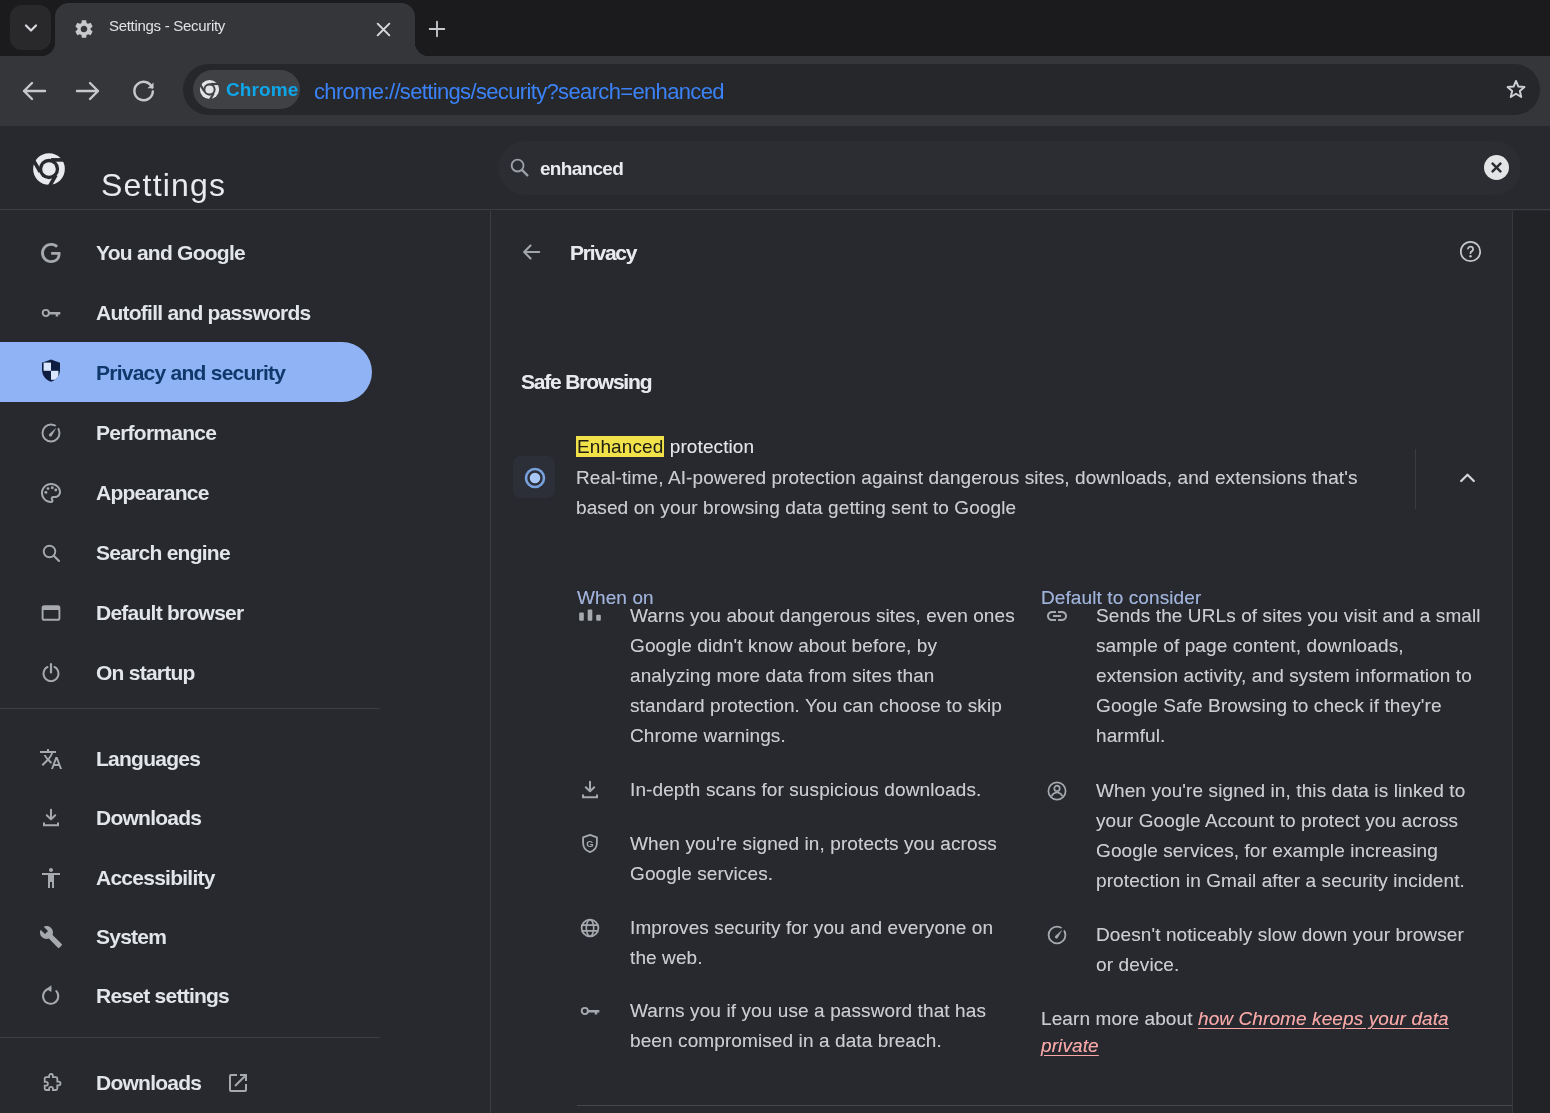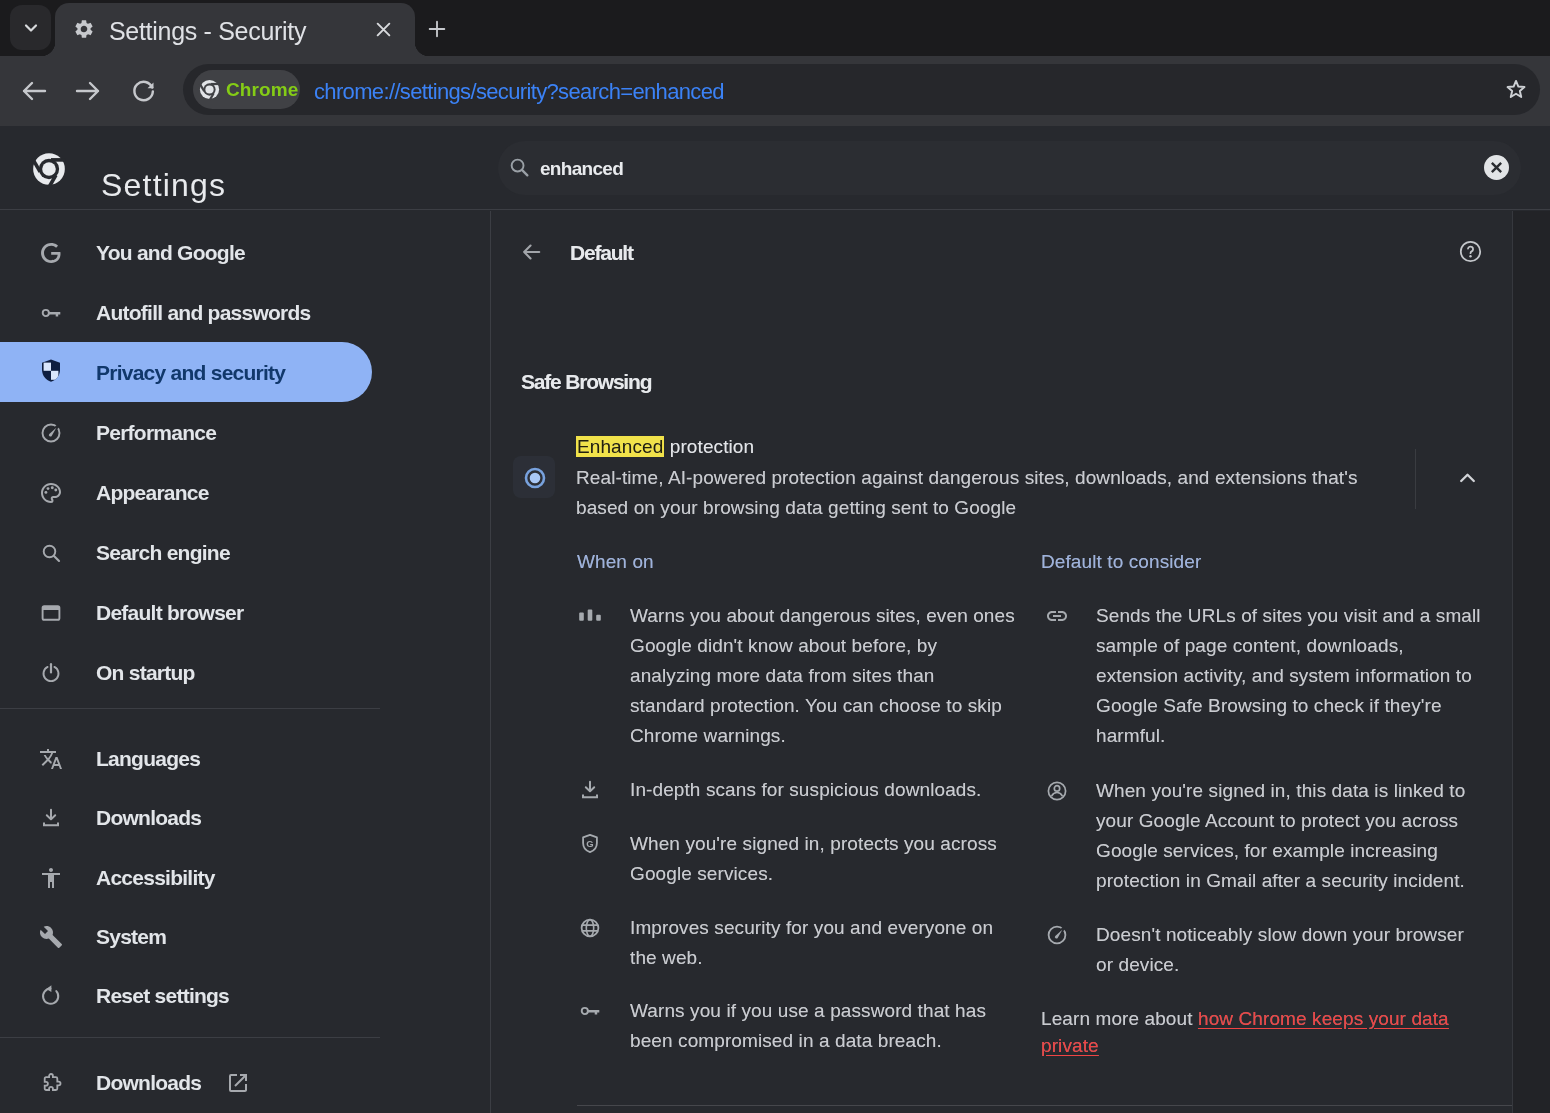--- a/index.html
+++ b/index.html
@@ -4,38 +4,38 @@
 <style>
   * { margin:0; padding:0; box-sizing:border-box; }
   html,body { width:1550px; height:1113px; overflow:hidden; }
   body { font-family:"Liberation Sans", sans-serif; background:#27292e; position:relative; }
   .abs { position:absolute; }
   svg { display:block; position:absolute; }
   .mitem { left:96px; font-size:21px; line-height:24px; font-weight:bold; color:#e2e5e9; letter-spacing:-0.75px; }
   .sdiv { left:0; width:380px; height:1px; background:#3c3e44; }
   .mt { position:absolute; font-size:19px; line-height:30px; color:#c9cbd0; letter-spacing:0.1px; text-shadow:0 0 0.6px rgba(201,203,208,0.5); }
   .hd { font-weight:bold; color:#e7e9ec; }
-  .ch { color:#9db2dd; }
-  .lk { color:#ef4444; text-decoration:underline; text-underline-offset:3px; }
+  .ch { color:#9db2dd;margin-top:36px; }
+  .lk { color:#fca5a5; text-decoration:underline; text-underline-offset:3px;font-style:italic; }
 </style>
 </head>
 <body>
 
 <div class="abs" style="left:0;top:0;width:1550px;height:56px;background:#1b1b1d"></div>
 <div class="abs" style="left:41px;top:42px;width:14px;height:14px;background:radial-gradient(circle at 0 0, #1b1b1d 14px, #35363a 14.5px)"></div>
 <div class="abs" style="left:415px;top:42px;width:14px;height:14px;background:radial-gradient(circle at 100% 0, #1b1b1d 14px, #35363a 14.5px)"></div>
 <div class="abs" style="left:10px;top:5px;width:41px;height:45px;border-radius:12px;background:#29292c"></div>
 <svg style="left:23px;top:20px" width="16" height="16" viewBox="0 0 16 16">
     <path d="M3 5.5l5 5 5-5" stroke="#d8dadd" stroke-width="2.2" fill="none" stroke-linecap="round" stroke-linejoin="round"></path>
   </svg>
 <div class="abs" style="left:55px;top:3px;width:360px;height:53px;background:#35363a;border-radius:14px 14px 0 0"></div>
 <svg style="left:73px;top:18px" width="22" height="22" viewBox="0 0 24 24">
     <path fill="#c7c9cd" d="M19.14 12.94c.04-.3.06-.61.06-.94 0-.32-.02-.64-.07-.94l2.03-1.58a.49.49 0 0 0 .12-.61l-1.92-3.32a.49.49 0 0 0-.59-.22l-2.39.96c-.5-.38-1.03-.7-1.62-.94l-.36-2.54a.484.484 0 0 0-.48-.41h-3.84c-.24 0-.43.17-.47.41l-.36 2.54c-.59.24-1.13.57-1.62.94l-2.39-.96a.466.466 0 0 0-.59.22L2.74 8.87c-.12.21-.08.47.12.61l2.03 1.58c-.05.3-.09.63-.09.94s.02.64.07.94l-2.03 1.58a.49.49 0 0 0-.12.61l1.92 3.32c.12.22.37.29.59.22l2.39-.96c.5.38 1.03.7 1.62.94l.36 2.54c.05.24.24.41.48.41h3.84c.24 0 .44-.17.47-.41l.36-2.54c.59-.24 1.13-.56 1.62-.94l2.39.96c.22.08.47 0 .59-.22l1.92-3.32a.49.49 0 0 0-.12-.61l-2.01-1.58zM12 15.6A3.6 3.6 0 0 1 8.4 12c0-1.98 1.62-3.6 3.6-3.6s3.62 1.62 3.6 3.6-1.62 3.6-3.6 3.6z"></path>
   </svg>
-<div class="abs" style="left:109px;top:17px;font-size:25px;color:#dfe1e5;letter-spacing:-0.3px">Settings - Security</div>
+<div class="abs" style="left:109px;top:17px;font-size:15px;color:#dfe1e5;letter-spacing:-0.3px">Settings - Security</div>
 <svg style="left:375px;top:21px" width="17" height="17" viewBox="0 0 16 16">
     <path d="M2.5 2.5l11 11M13.5 2.5l-11 11" stroke="#d8dadd" stroke-width="1.8" fill="none" stroke-linecap="round"></path>
   </svg>
 <svg style="left:426px;top:18px" width="22" height="22" viewBox="0 0 24 24">
     <path d="M12 4v16M4 12h16" stroke="#c7c9cd" stroke-width="2" fill="none" stroke-linecap="round"></path>
   </svg>
 
 <div class="abs" style="left:0;top:56px;width:1550px;height:70px;background:#35363a"></div>
 <svg style="left:20px;top:78px" width="28" height="26" viewBox="0 0 28 26">
     <path d="M25 13H4M12 5l-8 8 8 8" stroke="#c6c8cc" stroke-width="2.4" fill="none" stroke-linecap="round" stroke-linejoin="round"></path>
@@ -52,21 +52,21 @@
 <svg style="left:198px;top:78px" width="23" height="23" viewBox="0 0 24 24">
     <circle cx="12" cy="12" r="10" fill="#e2e4e8"></circle>
     <circle cx="12" cy="12" r="6.4" fill="#404145"></circle>
     <circle cx="12" cy="12" r="4.3" fill="#e2e4e8"></circle>
     <g fill="#404145">
       <rect x="13.2" y="5.1" width="9.5" height="2.3"></rect>
       <rect x="13.2" y="5.1" width="9.5" height="2.3" transform="rotate(120 12 12)"></rect>
       <rect x="13.2" y="5.1" width="9.5" height="2.3" transform="rotate(240 12 12)"></rect>
     </g>
   </svg>
-<div class="abs" style="left:226px;top:79px;font-size:19px;font-weight:bold;color:#84cc16;letter-spacing:0.1px">Chrome</div>
+<div class="abs" style="left:226px;top:79px;font-size:19px;font-weight:bold;color:#0ea5e9;letter-spacing:0.1px">Chrome</div>
 <div class="abs" style="left:314px;top:79px;font-size:22px;color:#3b82f6;letter-spacing:-0.65px">chrome://settings/security?search=enhanced</div>
 <svg style="left:1503px;top:77px" width="26" height="26" viewBox="0 0 24 24">
     <path d="M12 3.6l2.2 5.2 5.6.48-4.25 3.68 1.27 5.47L12 15.5l-4.82 2.93 1.27-5.47L4.2 9.28l5.6-.48z" fill="none" stroke="#cdd0d4" stroke-width="1.8" stroke-linejoin="round"></path>
   </svg>
 
 <div class="abs" style="left:0;top:126px;width:1550px;height:84px;background:#27292e;border-bottom:1px solid #3c3e44"></div>
 <svg style="left:30px;top:150px" width="38" height="38" viewBox="0 0 24 24">
     <circle cx="12" cy="12" r="10" fill="#e8eaed"></circle>
     <circle cx="12" cy="12" r="6.4" fill="#27292e"></circle>
     <circle cx="12" cy="12" r="4.3" fill="#e8eaed"></circle>
@@ -173,21 +173,21 @@
     <path d="M10.1 4.9a1.9 1.9 0 0 1 3.8 0V6.2h3a1.4 1.4 0 0 1 1.4 1.4v3h1.3a1.9 1.9 0 0 1 0 3.8H18.3v3.2a1.4 1.4 0 0 1-1.4 1.4h-3v-1.3a1.9 1.9 0 0 0-3.8 0V19H7.1a1.4 1.4 0 0 1-1.4-1.4v-3H7a1.9 1.9 0 0 0 0-3.8H5.7v-3A1.4 1.4 0 0 1 7.1 6.2h3z" stroke="#a6a9ae" stroke-width="1.8" fill="none"></path>
   </svg>
 <div class="abs mitem" style="top:1071px">Downloads</div>
 <svg style="left:226px;top:1071px" width="24" height="24" viewBox="0 0 24 24">
     <path fill="#a6a9ae" d="M19 19H5V5h6V3H5a2 2 0 0 0-2 2v14a2 2 0 0 0 2 2h14c1.1 0 2-.9 2-2v-6h-2v6zM14 3v2h3.59l-9.3 9.3 1.41 1.41L19 6.41V10h2V3h-7z"></path>
   </svg>
 
 <svg style="left:520px;top:241px" width="22" height="22" viewBox="0 0 24 24">
     <path d="M21 12H4.5M11.5 5l-7 7 7 7" stroke="#a2a5aa" stroke-width="2.3" fill="none" stroke-linecap="round" stroke-linejoin="round"></path>
   </svg>
-<div class="mt hd" style="left:570px;top:238px;font-size:21px;letter-spacing:-1.2px">Default</div>
+<div class="mt hd" style="left:570px;top:238px;font-size:21px;letter-spacing:-1.2px">Privacy</div>
 <svg style="left:1458px;top:239px" width="25" height="25" viewBox="0 0 24 24">
     <circle cx="12" cy="12" r="9.3" stroke="#c3c6ca" stroke-width="1.7" fill="none"></circle>
     <path d="M9.6 9.3a2.45 2.45 0 1 1 3.5 2.6c-.75.35-1.1.9-1.1 1.75" stroke="#c3c6ca" stroke-width="1.7" fill="none" stroke-linecap="round"></path>
     <circle cx="12" cy="16.6" r="1.15" fill="#c3c6ca"></circle>
   </svg>
 <div class="mt hd" style="left:521px;top:367px;font-size:21px;letter-spacing:-1.2px">Safe Browsing</div>
 <div class="abs" style="left:513px;top:456px;width:42px;height:42px;border-radius:8px;background:rgba(140,175,240,0.05)"></div>
 <svg style="left:524px;top:467px" width="22" height="22" viewBox="0 0 22 22">
     <circle cx="11" cy="11" r="9.0" stroke="#78a2de" stroke-width="2.6" fill="none"></circle>
     <circle cx="11" cy="11" r="5.3" fill="#a9c8f6"></circle>

